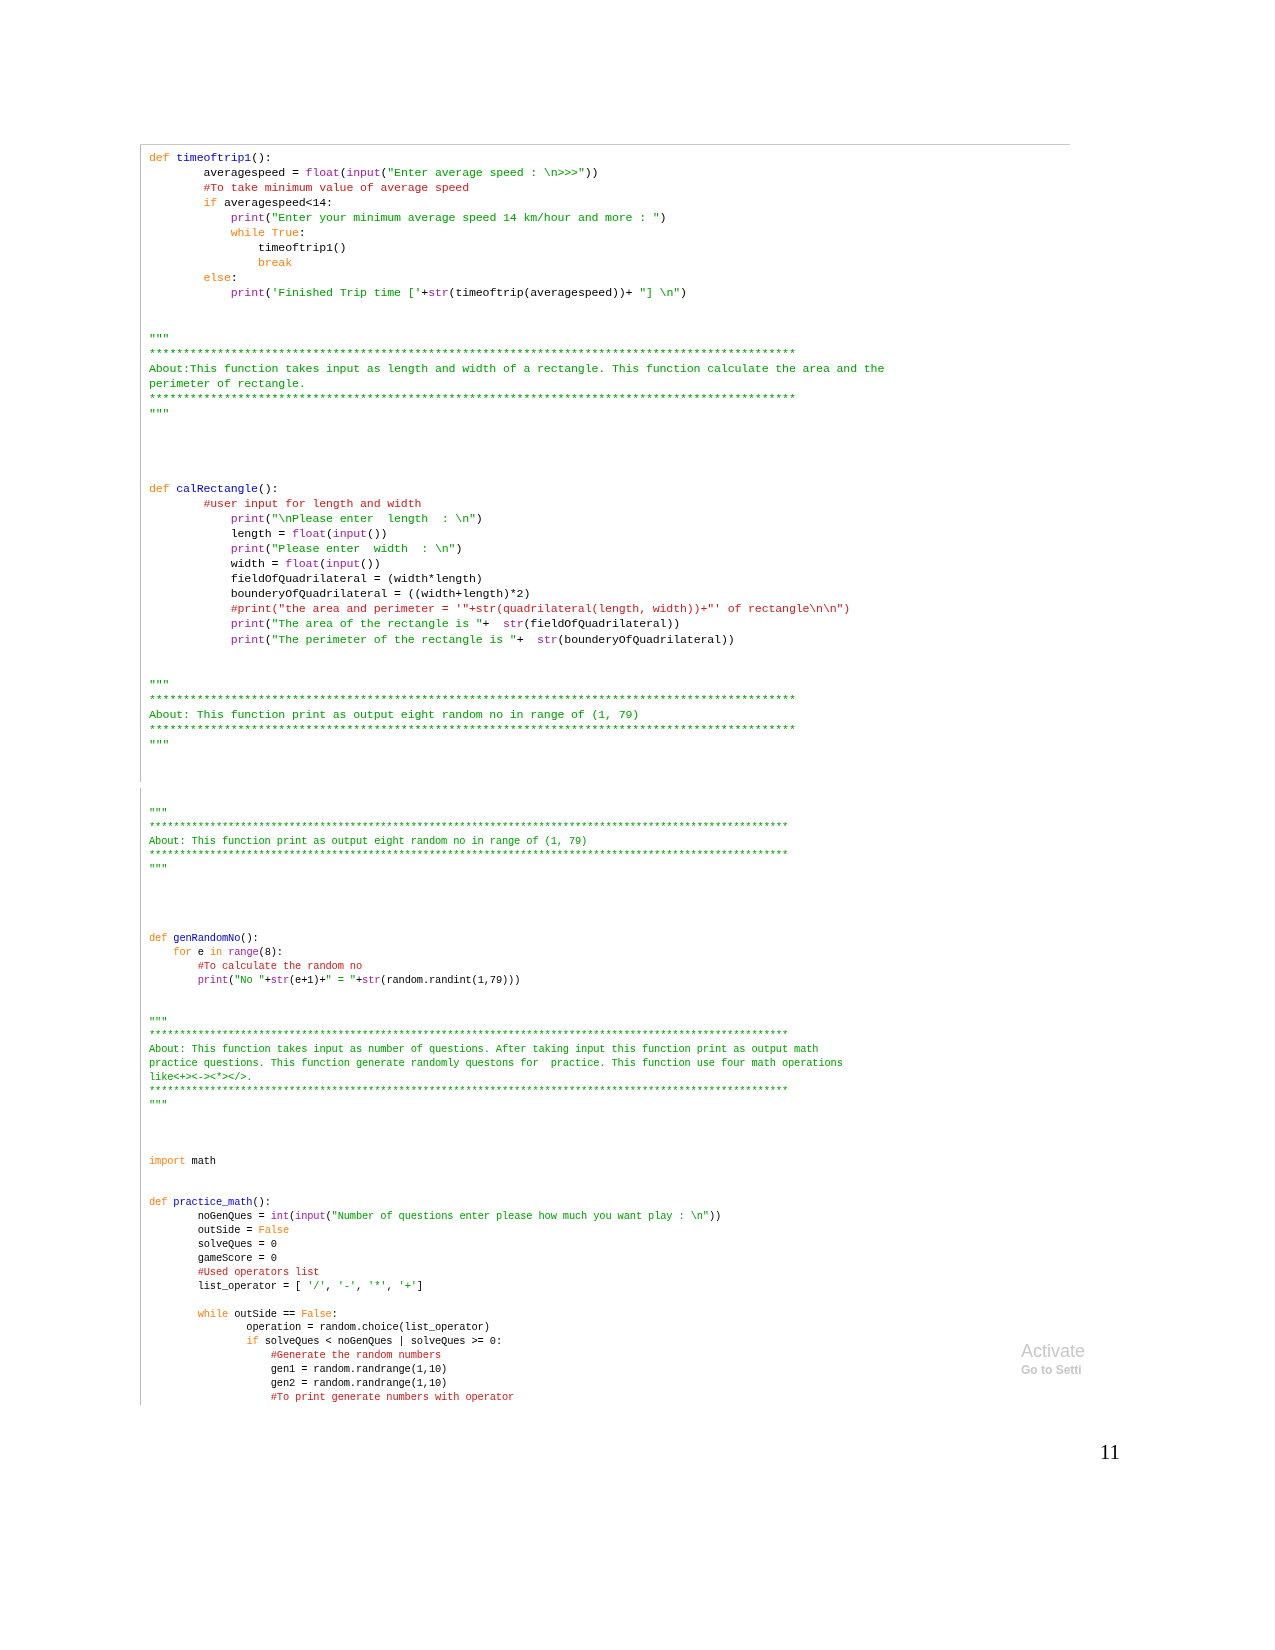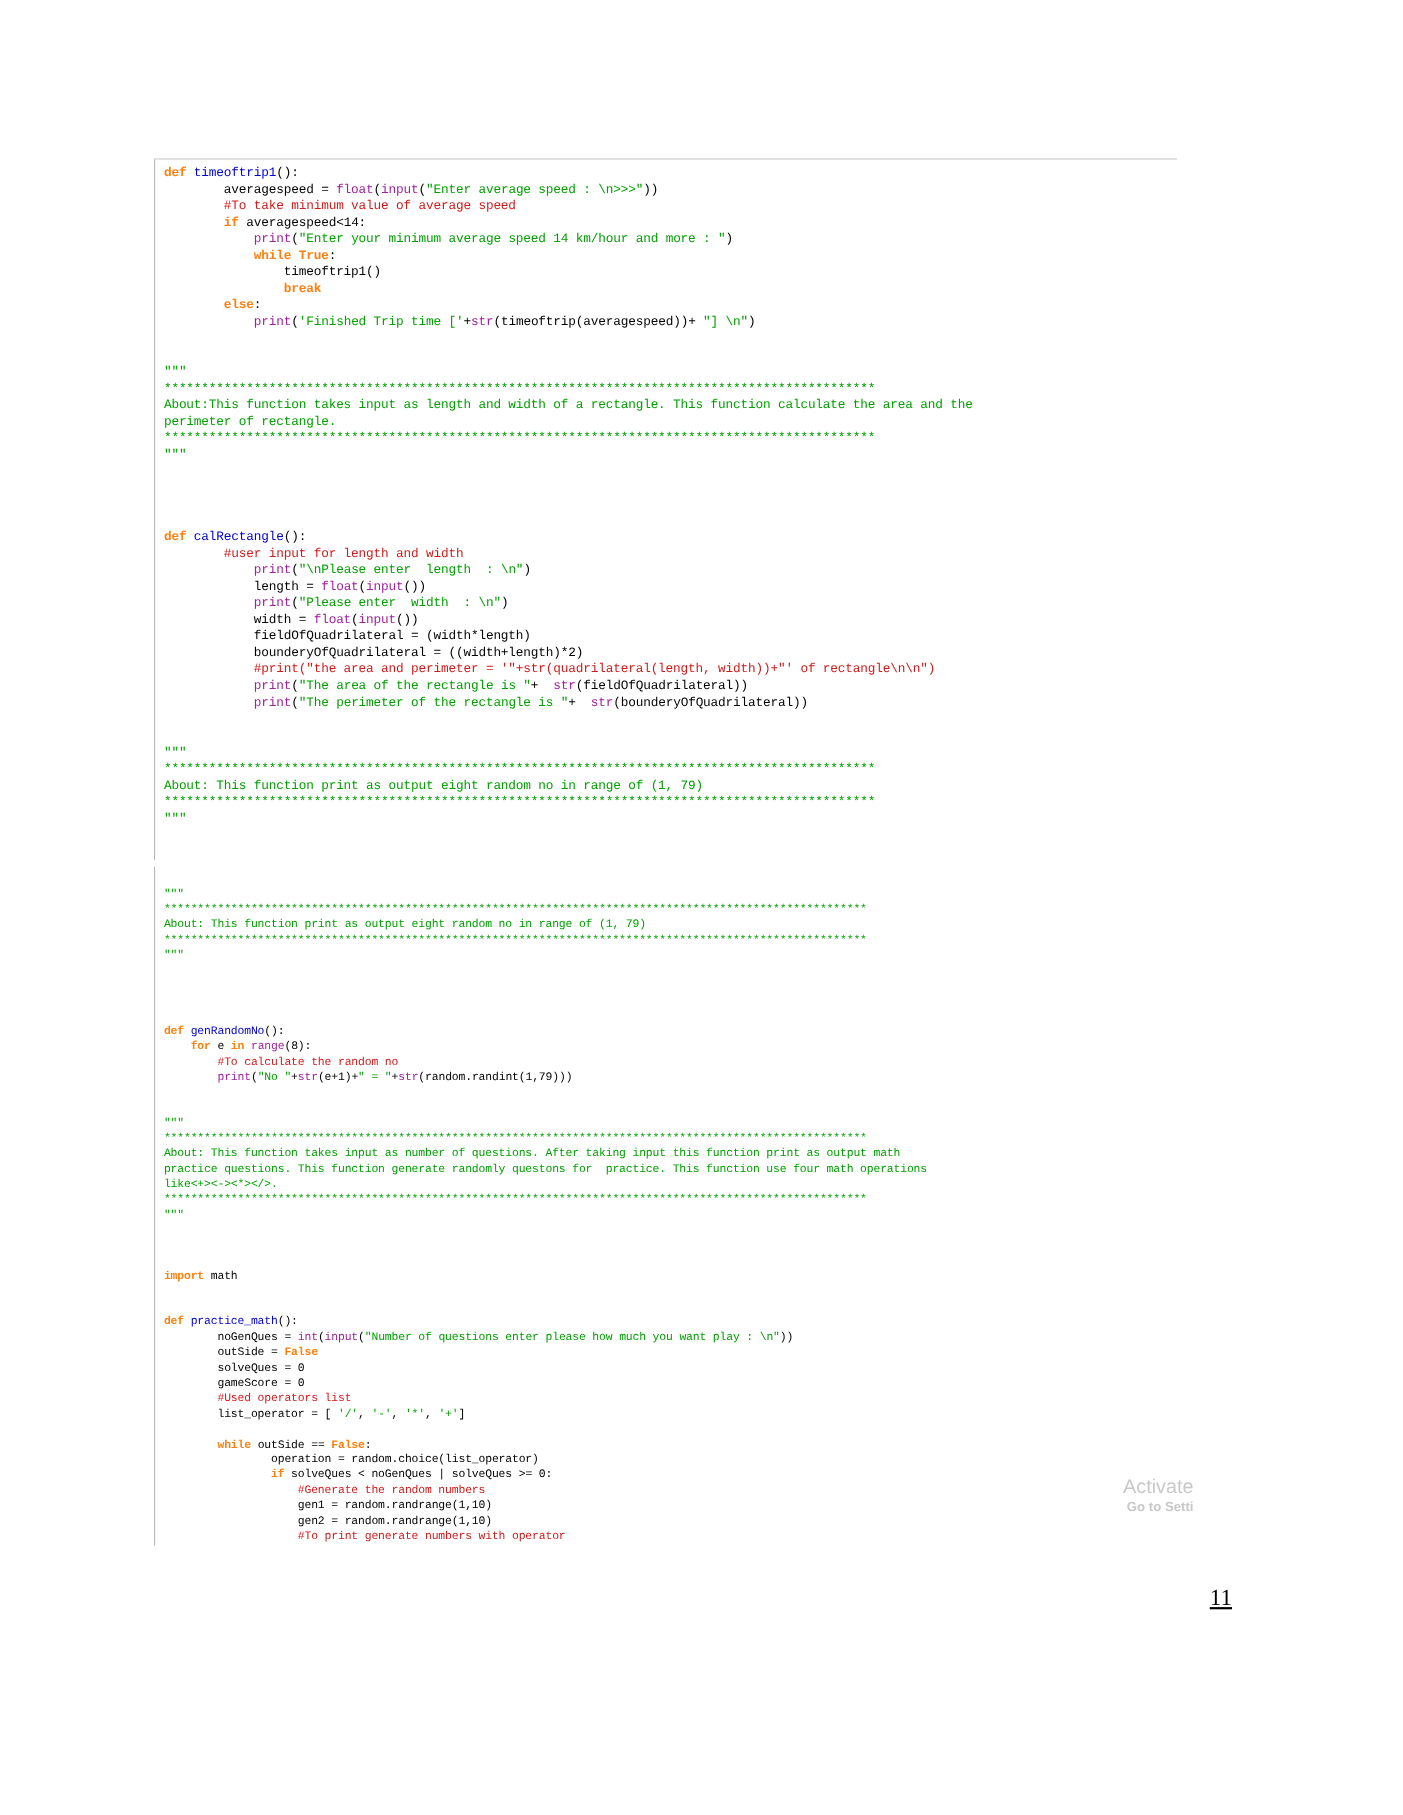--- a/index.html
+++ b/index.html
@@ -52,49 +52,48 @@
     width: 1000px;
     padding: 5px 0 0 8px;
     font-size: 10.4px;
     line-height: 13.9px;
     letter-spacing: -0.15px;
   }
 
   .ln { display: block; min-height: 1px; }
 
   
-  .kw   { color: #ff7f0e; font-weight: bold; }          
+  .kw   { color: #ff7f0e; }          
   .fn   { color: #0000d0; }          
   .bi   { color: #a020a0; }          
   .str  { color: #00a000; }          
   .cmt  { color: #d01a1a; margin-top: 12px; }          
   .doc  { color: #00a000; }          
   .op   { color: #000000; }
 
   
   .watermark {
     position: absolute;
     right: 190px;
     top: 1340px;
-    text-align: right;
+    text-align: left;
     color: #c8c8c8;
     font-family: "Liberation Sans", sans-serif;
     user-select: none;
   }
   .watermark .wm-title { font-size: 18px; line-height: 22px; }
   .watermark .wm-sub   { font-size: 12px; line-height: 16px; font-weight: bold; }
 
   .page-number {
     position: absolute;
     right: 155px;
     top: 1440px;
     font-family: "Liberation Serif", serif;
     font-size: 21px;
     color: #000000;
-    text-decoration: underline;
   }
 </style>
 </head>
 <body>
 
 <div class="page">
 
   <div class="top-rule"></div>
 
   <div class="code-block" id="block-one"><span class="ln"><span class="kw">def </span><span class="fn">timeoftrip1</span><span class="op">():</span></span><span class="ln"><span class="op">        averagespeed = </span><span class="bi">float</span><span class="op">(</span><span class="bi">input</span><span class="op">(</span><span class="str">"Enter average speed : \n&gt;&gt;&gt;"</span><span class="op">))</span></span><span class="ln"><span class="cmt">        #To take minimum value of average speed</span></span><span class="ln"><span class="op">        </span><span class="kw">if</span><span class="op"> averagespeed&lt;14:</span></span><span class="ln"><span class="op">            </span><span class="bi">print</span><span class="op">(</span><span class="str">"Enter your minimum average speed 14 km/hour and more : "</span><span class="op">)</span></span><span class="ln"><span class="op">            </span><span class="kw">while True</span><span class="op">:</span></span><span class="ln"><span class="op">                timeoftrip1()</span></span><span class="ln"><span class="op">                </span><span class="kw">break</span></span><span class="ln"><span class="op">        </span><span class="kw">else</span><span class="op">:</span></span><span class="ln"><span class="op">            </span><span class="bi">print</span><span class="op">(</span><span class="str">'Finished Trip time ['</span><span class="op">+</span><span class="bi">str</span><span class="op">(timeoftrip(averagespeed))+ </span><span class="str">"] \n"</span><span class="op">)</span></span><span class="ln">&nbsp;</span><span class="ln">&nbsp;</span><span class="ln"><span class="doc">"""</span></span><span class="ln"><span class="doc">***********************************************************************************************</span></span><span class="ln"><span class="doc">About:This function takes input as length and width of a rectangle. This function calculate the area and the</span></span><span class="ln"><span class="doc">perimeter of rectangle.</span></span><span class="ln"><span class="doc">***********************************************************************************************</span></span><span class="ln"><span class="doc">"""</span></span><span class="ln">&nbsp;</span><span class="ln">&nbsp;</span><span class="ln">&nbsp;</span><span class="ln">&nbsp;</span><span class="ln"><span class="kw">def </span><span class="fn">calRectangle</span><span class="op">():</span></span><span class="ln"><span class="cmt">        #user input for length and width</span></span><span class="ln"><span class="op">            </span><span class="bi">print</span><span class="op">(</span><span class="str">"\nPlease enter  length  : \n"</span><span class="op">)</span></span><span class="ln"><span class="op">            length = </span><span class="bi">float</span><span class="op">(</span><span class="bi">input</span><span class="op">())</span></span><span class="ln"><span class="op">            </span><span class="bi">print</span><span class="op">(</span><span class="str">"Please enter  width  : \n"</span><span class="op">)</span></span><span class="ln"><span class="op">            width = </span><span class="bi">float</span><span class="op">(</span><span class="bi">input</span><span class="op">())</span></span><span class="ln"><span class="op">            fieldOfQuadrilateral = (width*length)</span></span><span class="ln"><span class="op">            bounderyOfQuadrilateral = ((width+length)*2)</span></span><span class="ln"><span class="cmt">            #print("the area and perimeter = '"+str(quadrilateral(length, width))+"' of rectangle\n\n")</span></span><span class="ln"><span class="op">            </span><span class="bi">print</span><span class="op">(</span><span class="str">"The area of the rectangle is "</span><span class="op">+  </span><span class="bi">str</span><span class="op">(fieldOfQuadrilateral))</span></span><span class="ln"><span class="op">            </span><span class="bi">print</span><span class="op">(</span><span class="str">"The perimeter of the rectangle is "</span><span class="op">+  </span><span class="bi">str</span><span class="op">(bounderyOfQuadrilateral))</span></span><span class="ln">&nbsp;</span><span class="ln">&nbsp;</span><span class="ln"><span class="doc">"""</span></span><span class="ln"><span class="doc">***********************************************************************************************</span></span><span class="ln"><span class="doc">About: This function print as output eight random no in range of (1, 79)</span></span><span class="ln"><span class="doc">***********************************************************************************************</span></span><span class="ln"><span class="doc">"""</span></span><span class="ln">&nbsp;</span><span class="ln">&nbsp;</span></div>

